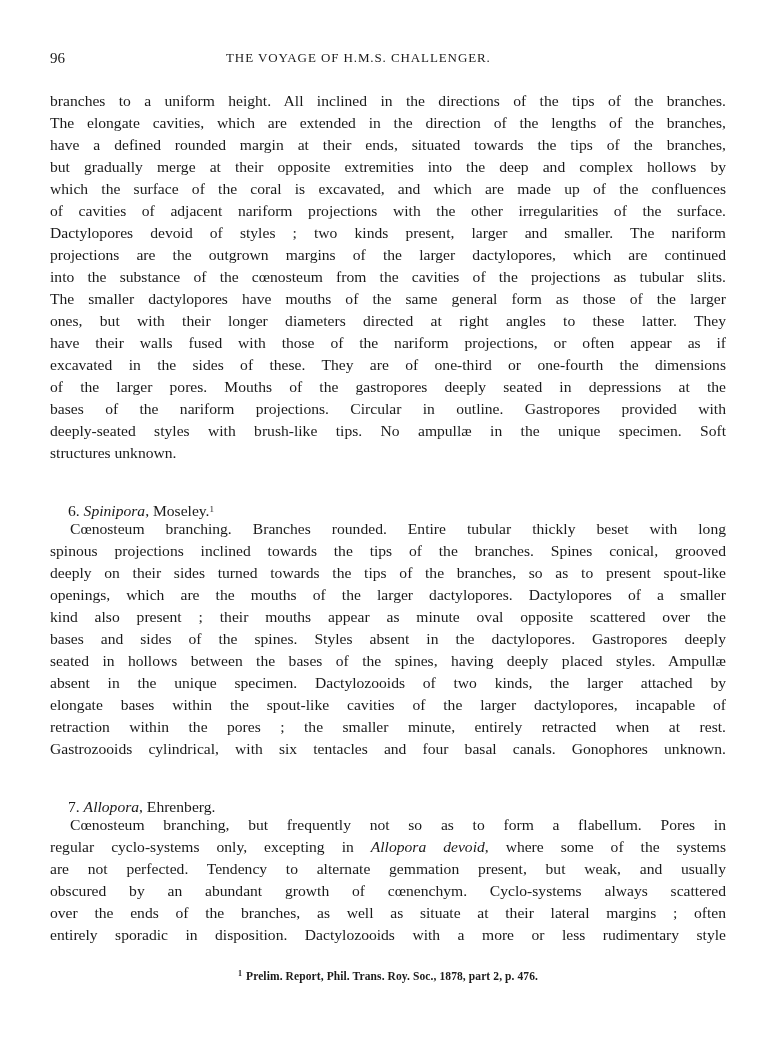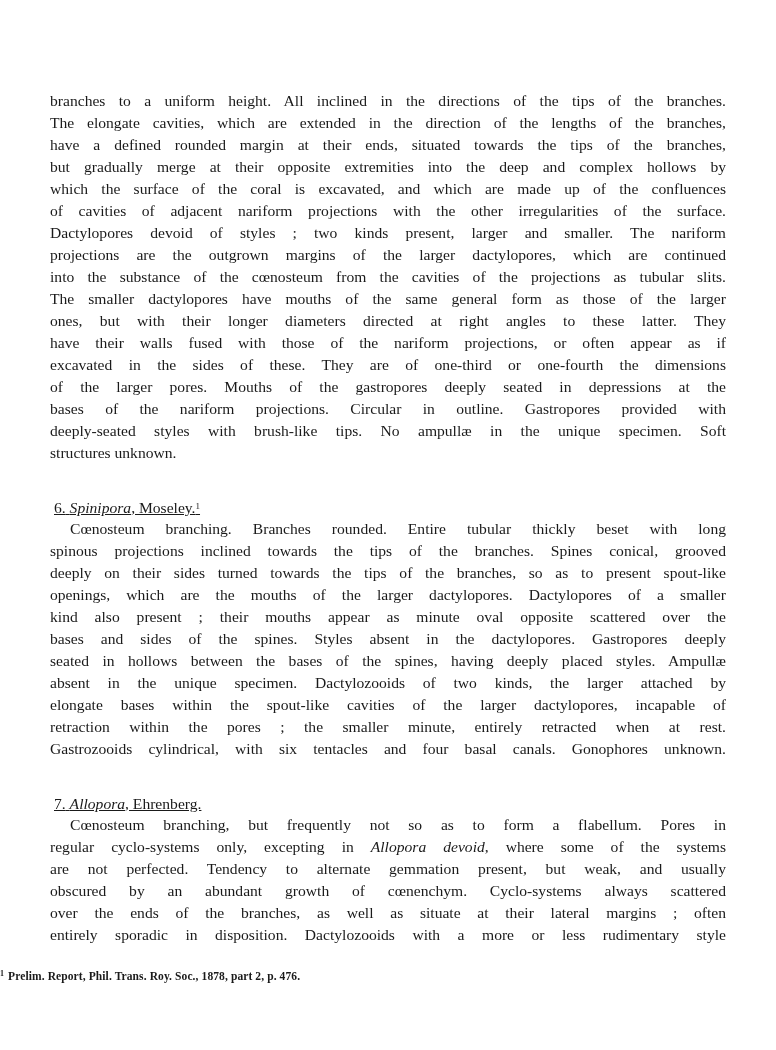--- a/index.html
+++ b/index.html
@@ -55,44 +55,48 @@
     .line.last {
       text-align-last: left;
     }
     .line.indent {
       left: 50px;
       padding-left: 20px;
       width: 656px;
     }
     .heading-line {
       position: absolute;
-      left: 54px;
+      left: 68px;
       font-size: 15.6px;
-      line-height: 22px;
+      line-height: 28px;
       white-space: nowrap;
-      text-decoration: underline;
     }
     .it { font-style: italic; }
     sup.fnref { font-size: 9px; vertical-align: top; position: relative; top: -2px; }
     .footnote {
       position: absolute;
       top: 970px;
       left: 0;
       width: 776px;
+      text-align: center;
       font-size: 11.5px;
       font-weight: bold;
       letter-spacing: 0.1px;
     }
     .footnote sup { font-size: 8px; vertical-align: top; position: relative; top: -1px; margin-right: 4px; }
   </style>
 </head>
 <body>
 
 <div class="page">
 
+  <div class="running-head">
+    <span class="page-number">96</span>
+    <span class="head-title">THE VOYAGE OF H.M.S. CHALLENGER.</span>
+  </div>
 
   <div>
     <div class="line" style="top:91px">branches to a uniform height.  All inclined in the directions of the tips of the branches.</div>
     <div class="line" style="top:113px">The elongate cavities, which are extended in the direction of the lengths of the branches,</div>
     <div class="line" style="top:135px">have a defined rounded margin at their ends, situated towards the tips of the branches,</div>
     <div class="line" style="top:157px">but gradually merge at their opposite extremities into the deep and complex hollows by</div>
     <div class="line" style="top:179px">which the surface of the coral is excavated, and which are made up of the confluences</div>
     <div class="line" style="top:201px">of cavities of adjacent nariform projections with the other irregularities of the surface.</div>
     <div class="line" style="top:223px">Dactylopores devoid of styles ; two kinds present, larger and smaller.  The nariform</div>
     <div class="line" style="top:245px">projections are the outgrown margins of the larger dactylopores, which are continued</div>

